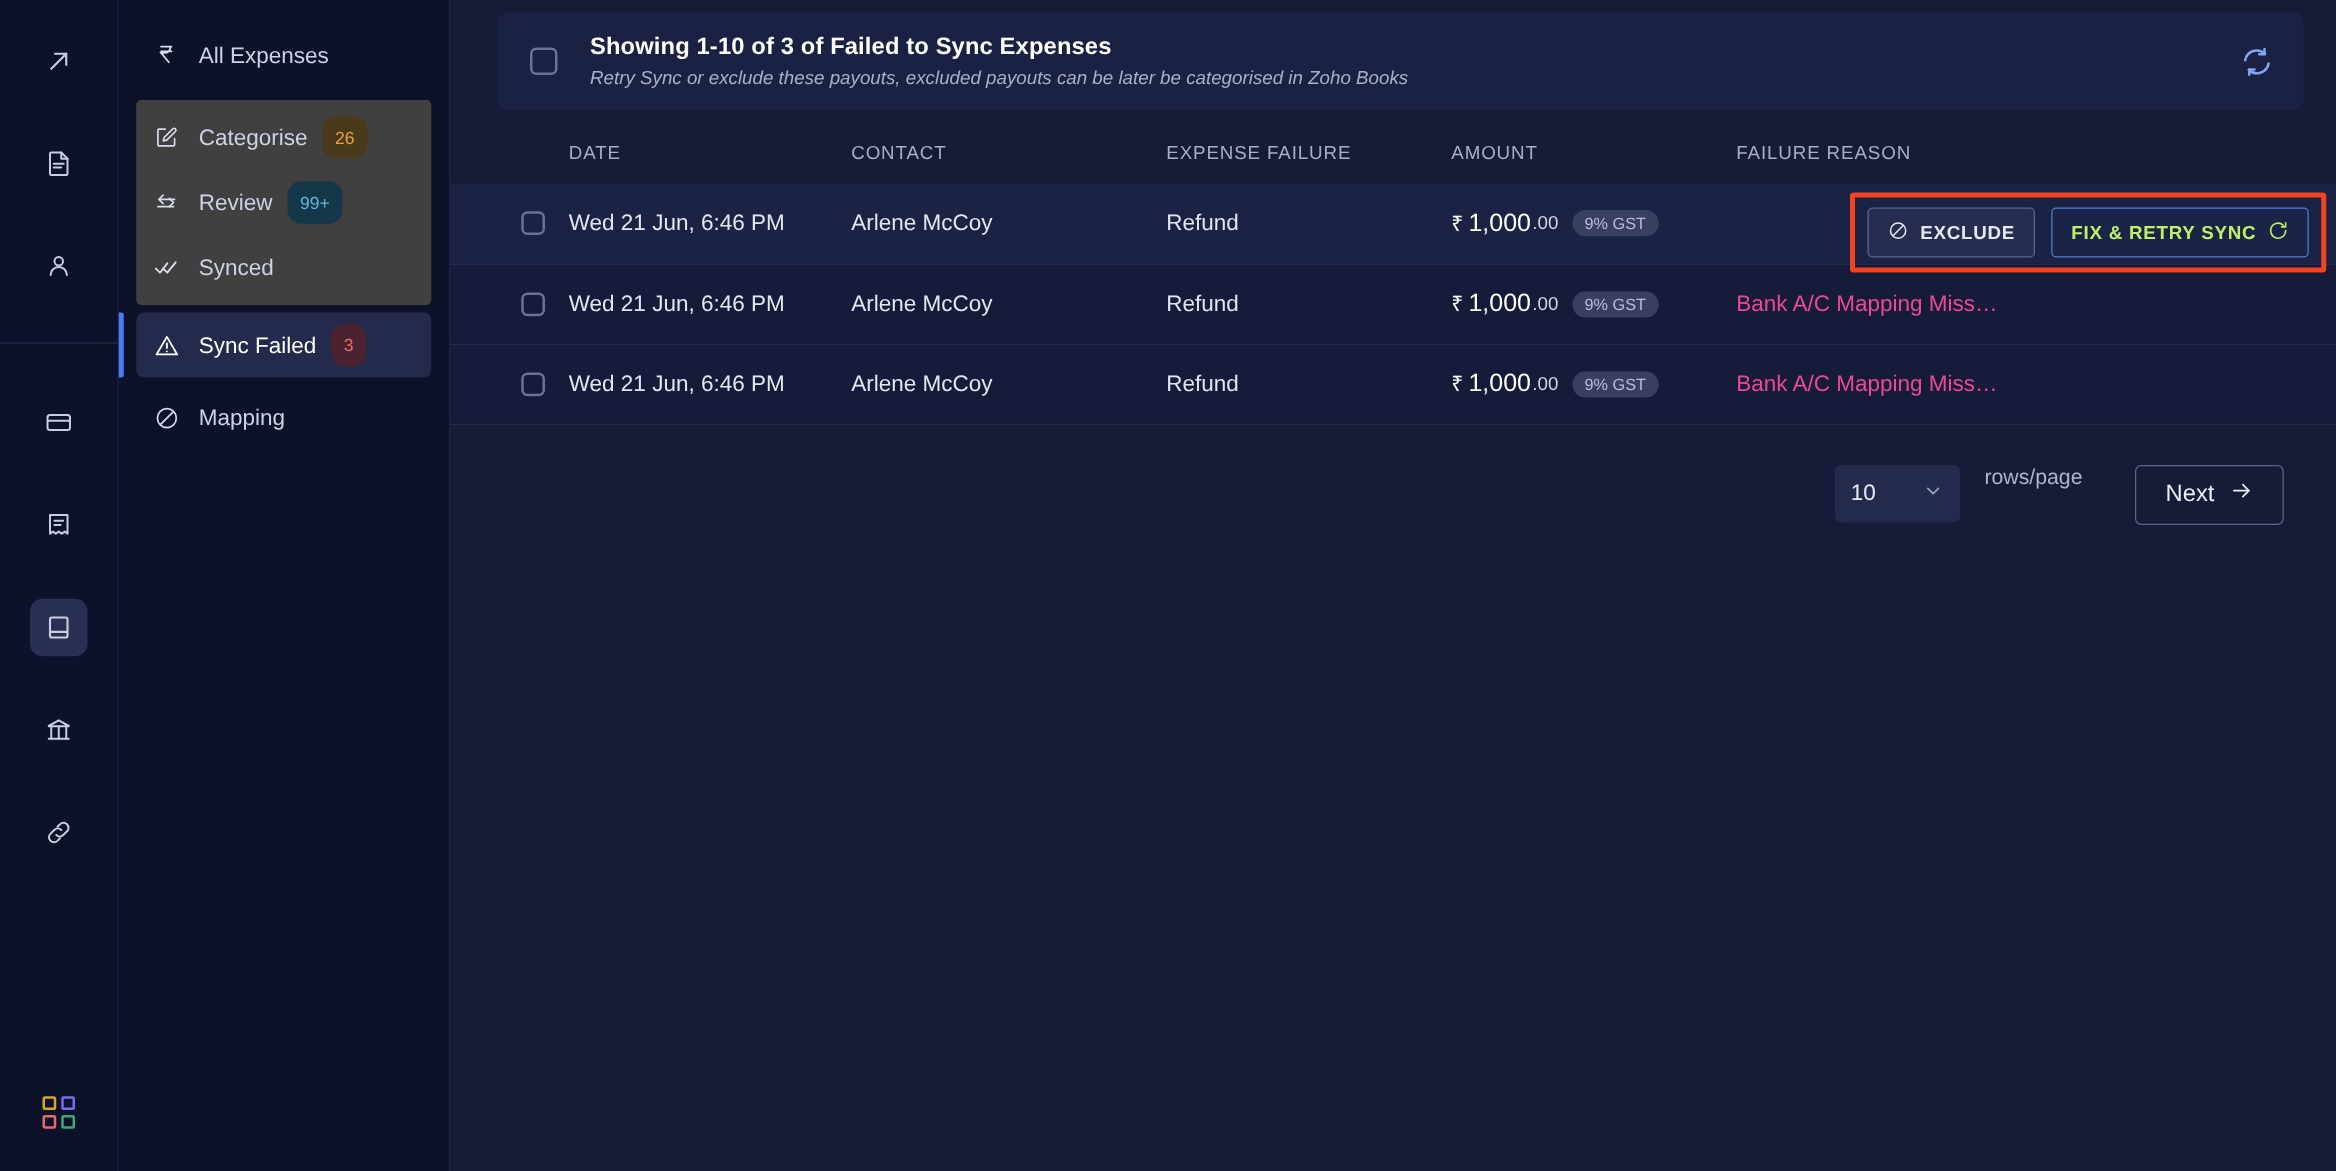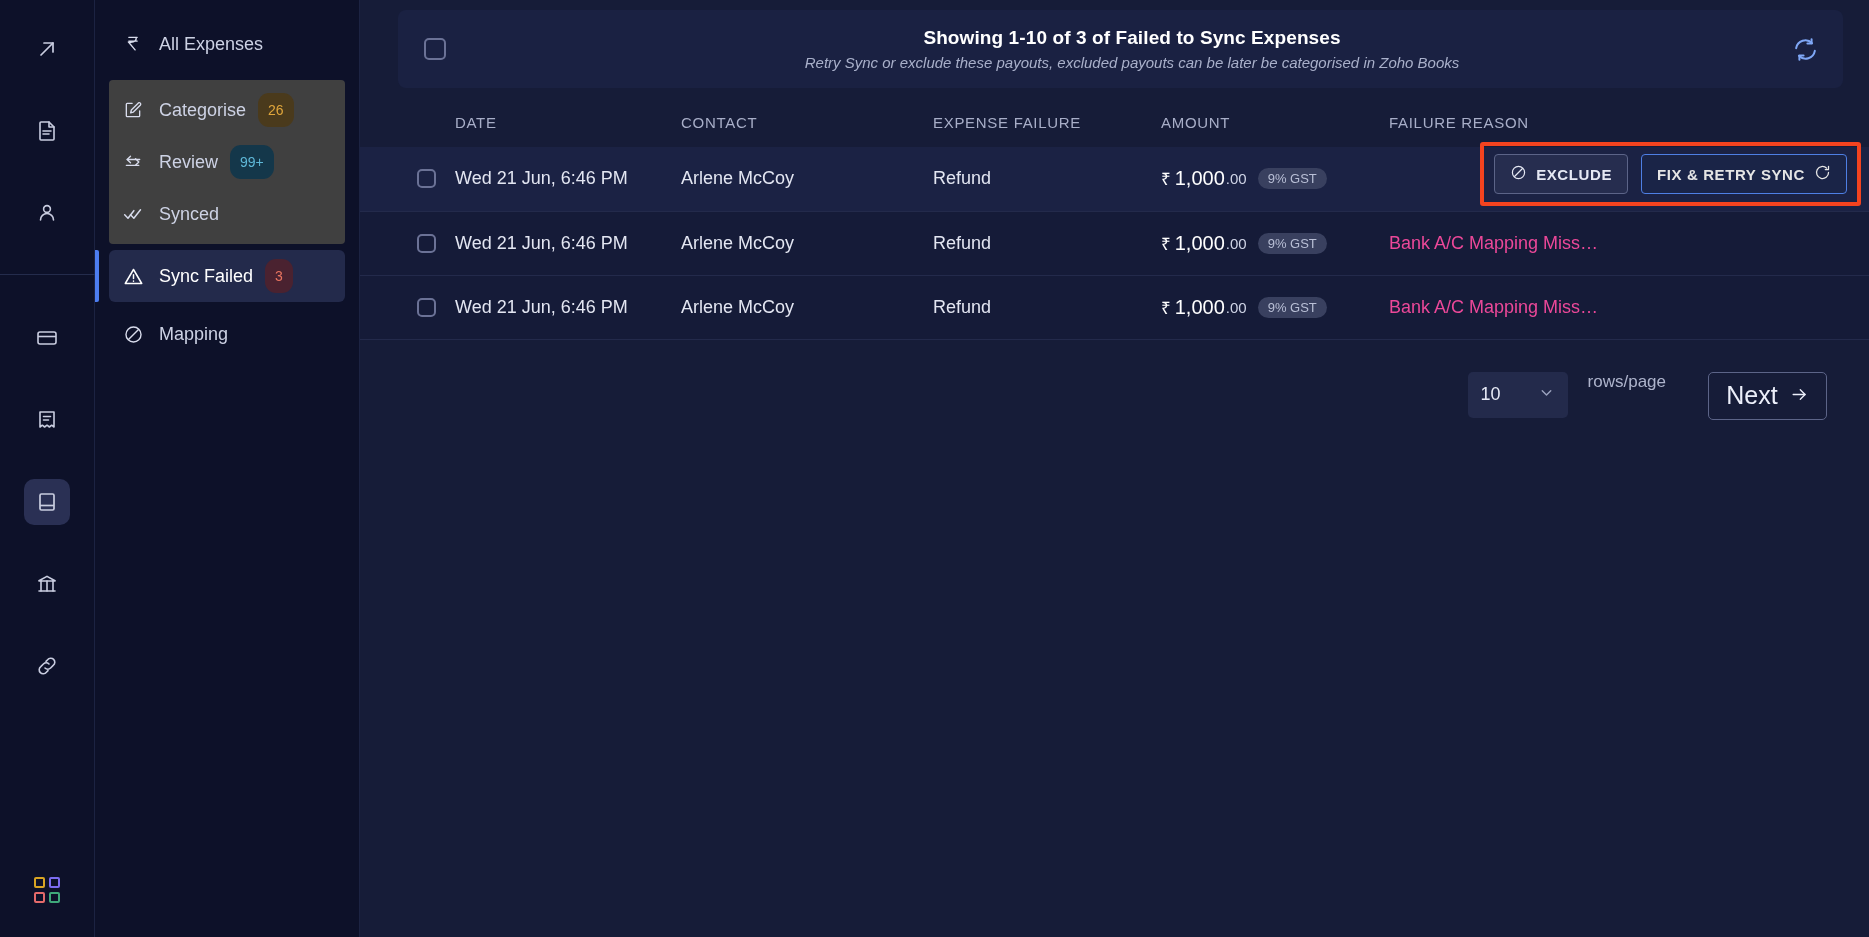--- a/index.html
+++ b/index.html
@@ -75,21 +75,20 @@
   .main { flex: 1 1 auto; height: 937px; background: #161c38; position: relative; }
 
   .header-band { padding: 10px 0 0 0; background: #161c38; }
   .header-card {
     margin: 0 26px 0 38px;
     background: #1a2142;
     border-radius: 8px;
     height: 78px;
     display: flex; align-items: center;
     padding: 0 24px 0 26px;
-    text-align: center;
   }
   .chk {
     width: 22px; height: 22px; border: 2px solid #6b7296;
     border-radius: 5px; flex: 0 0 22px; background: transparent;
   }
   .header-texts { margin-left: 26px; flex: 1 1 auto; }
   .header-title { color: #ffffff; font-size: 19px; font-weight: bold; letter-spacing: .1px; }
   .header-sub { color: #a9b0ca; font-size: 15px; font-style: italic; margin-top: 5px; }
   .refresh-btn { color: #7fa7f5; display: flex; align-items: center; }
 
@@ -126,44 +125,44 @@
   .fail-text { color: #ec4899; font-size: 18px; }
 
   
   .row-actions { display: flex; align-items: center; gap: 13px; }
   .btn {
     display: inline-flex; align-items: center; gap: 9px;
     height: 40px; padding: 0 15px; border-radius: 4px;
     font-size: 15px; font-weight: bold; letter-spacing: .6px; white-space: nowrap;
   }
   .btn-exclude { border: 1px solid #5c6488; background: #262d4f; color: #e5e8f4; }
-  .btn-retry   { border: 1px solid #4e7fe4; background: #1b2champ; background: #1a2447; color: #e5e5e5; }
+  .btn-retry   { border: 1px solid #4e7fe4; background: #1b2champ; background: #1a2447; color: #bef264; }
   .hl-box {
     position: absolute;
     border: 4px solid #f4431f; border-radius: 3px;
     padding: 8px 10px;
-    top: 142px; right: 8px;
+    top: 154px; right: 8px;
     display: flex; align-items: center;
   }
 
   
   .pager {
     display: flex; align-items: flex-start; justify-content: flex-end;
     padding: 32px 42px 0 0; gap: 18px;
   }
   .select {
     width: 100px; height: 46px; background: #232a4b; border-radius: 5px;
     display: flex; align-items: center; justify-content: space-between;
     padding: 0 13px; color: #e6e9f5; font-size: 18px;
   }
   .rows-lbl { color: #aeb4cc; font-size: 17px; margin-left: 2px; margin-right: 24px; }
   .next-btn {
     width: 119px; height: 48px; border: 1px solid #5c6488; border-radius: 5px;
     display: flex; align-items: center; justify-content: center; gap: 12px;
-    color: #eceffa; font-size: 25px;
+    color: #eceffa; font-size: 19px;
   }
 </style>
 </head>
 <body>
 
 <div class="app">
 
   <div class="rail">
     <div class="rail-icon">
       <svg width="24" height="24" viewBox="0 0 24 24" fill="none" stroke="currentColor" stroke-width="1.7" stroke-linecap="round" stroke-linejoin="round">

